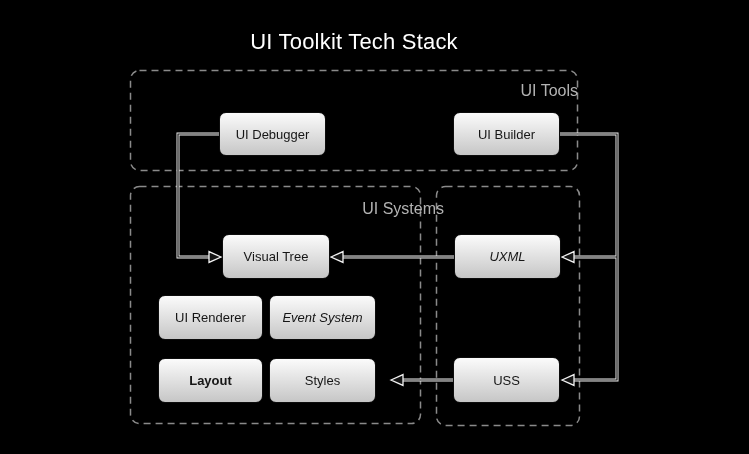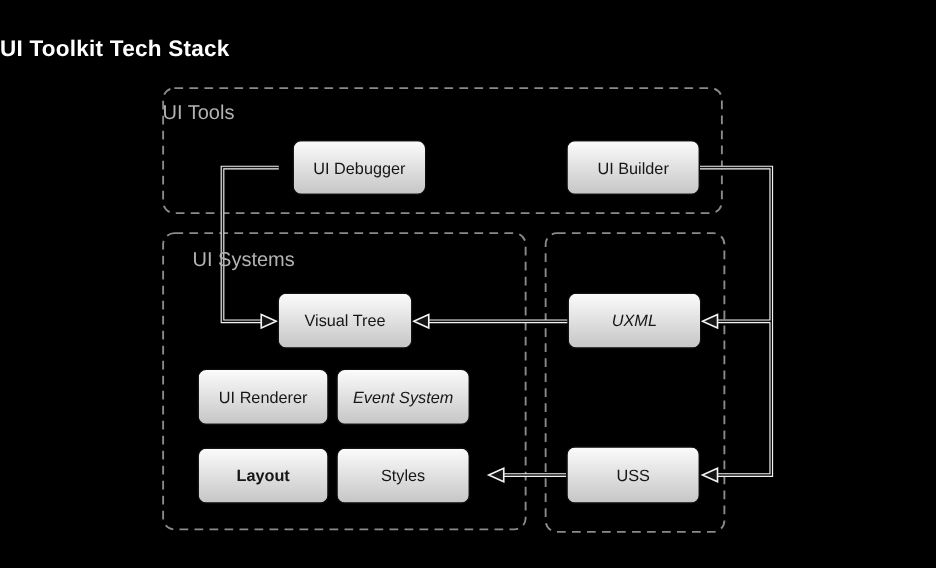--- a/index.html
+++ b/index.html
@@ -13,35 +13,36 @@
     height: 454px;
     background: var(--bg, #000000);
     overflow: hidden;
     font-family: "Liberation Sans", "DejaVu Sans", sans-serif;
   }
   .title {
     position: absolute;
     left: 0;
     top: 29px;
     width: 708px;
+    text-align: center;
     color: var(--title-text, #ffffff);
-    font-size: 18px;
-    font-weight: 700;
+    font-size: 22px;
+    font-weight: 400;
     letter-spacing: 0.2px;
   }
   .wires {
     position: absolute;
     left: 0;
     top: 0;
     width: 749px;
     height: 454px;
   }
   .group-label {
     position: absolute;
-    text-align: left;
+    text-align: right;
     color: var(--group-label, #b3b3b3);
     font-size: 16px;
     line-height: 16px;
   }
   .node {
     position: absolute;
     display: flex;
     align-items: center;
     justify-content: center;
     background: linear-gradient(var(--node-top, #fbfbfb), var(--node-bottom, #c6c6c6));
@@ -84,21 +85,21 @@
     <polygon class="arrow" points="221,257 209,251.6 209,262.4"></polygon>
     <polygon class="arrow" points="562,257 574,251.6 574,262.4"></polygon>
     <polygon class="arrow" points="562,380 574,374.6 574,385.4"></polygon>
     <polygon class="arrow" points="331,257 343,251.6 343,262.4"></polygon>
     <polygon class="arrow" points="391,380 403,374.6 403,385.4"></polygon>
   </svg>
 
   <div class="group-label" style="left:130px; top:83px; width:448px;">UI Tools</div>
   <div class="group-label" style="left:130px; top:201px; width:290px;margin-left:24px;">UI Systems</div>
 
-  <div class="node" style="left:234px; top:112px; width:107px; height:44px;">UI Debugger</div>
+  <div class="node" style="left:219px; top:112px; width:107px; height:44px;">UI Debugger</div>
   <div class="node" style="left:453px; top:112px; width:107px; height:44px;">UI Builder</div>
   <div class="node" style="left:222px; top:234px; width:108px; height:45px;">Visual Tree</div>
   <div class="node" style="left:158px; top:295px; width:105px; height:45px;">UI Renderer</div>
   <div class="node" style="left:269px; top:295px; width:107px; height:45px;font-style:italic;">Event System</div>
   <div class="node" style="left:158px; top:358px; width:105px; height:45px;font-weight:bold;">Layout</div>
   <div class="node" style="left:269px; top:358px; width:107px; height:45px;">Styles</div>
   <div class="node" style="left:454px; top:234px; width:107px; height:45px;font-style:italic;">UXML</div>
   <div class="node" style="left:453px; top:357px; width:107px; height:46px;">USS</div>
 
 </div>

